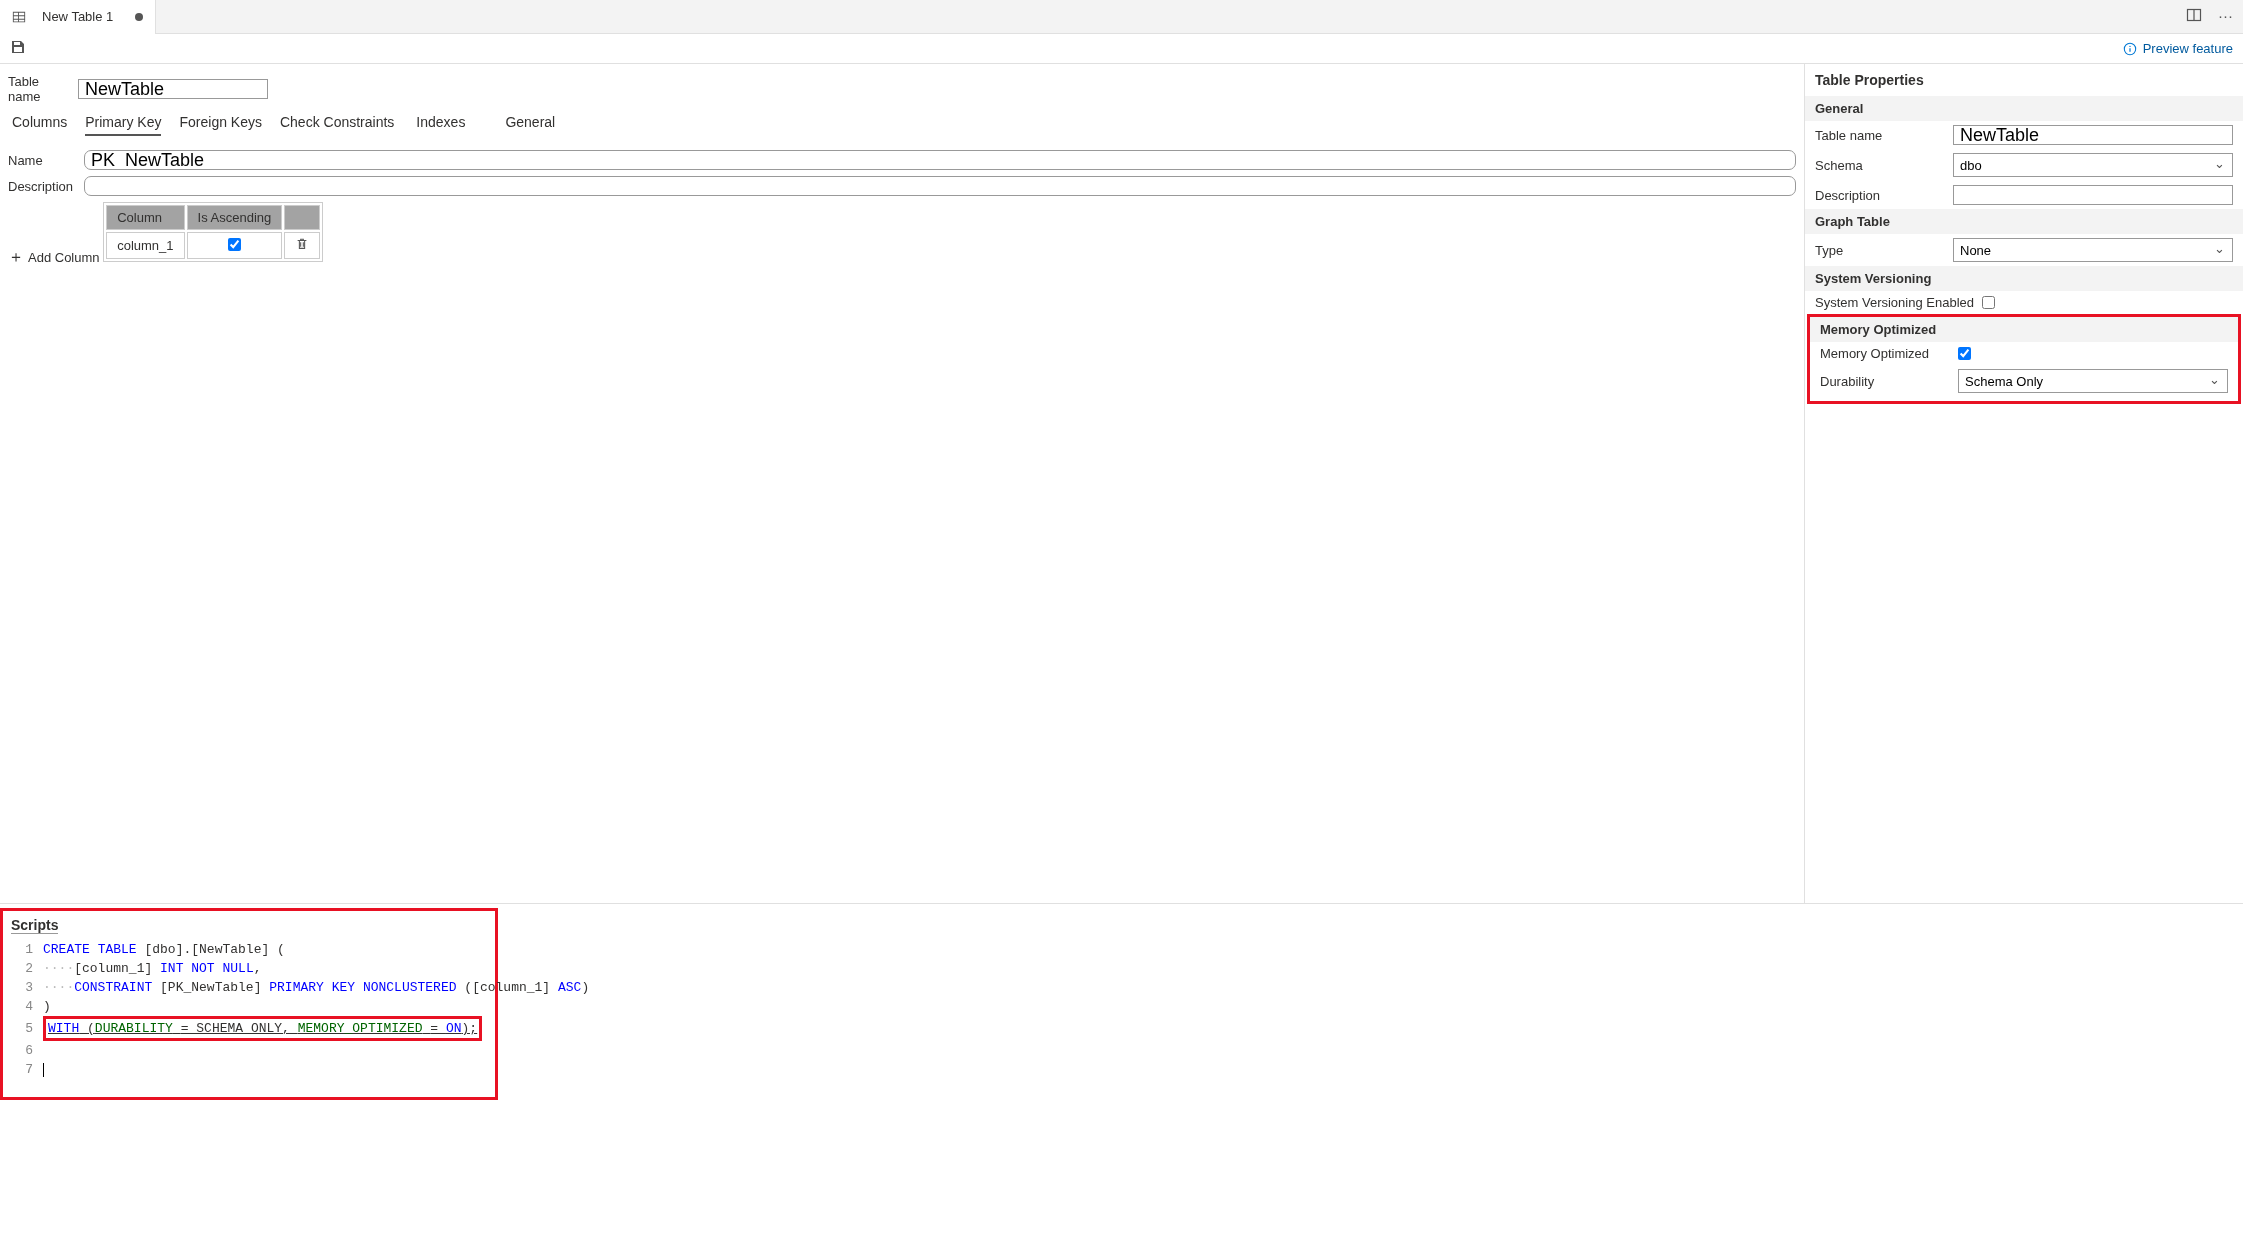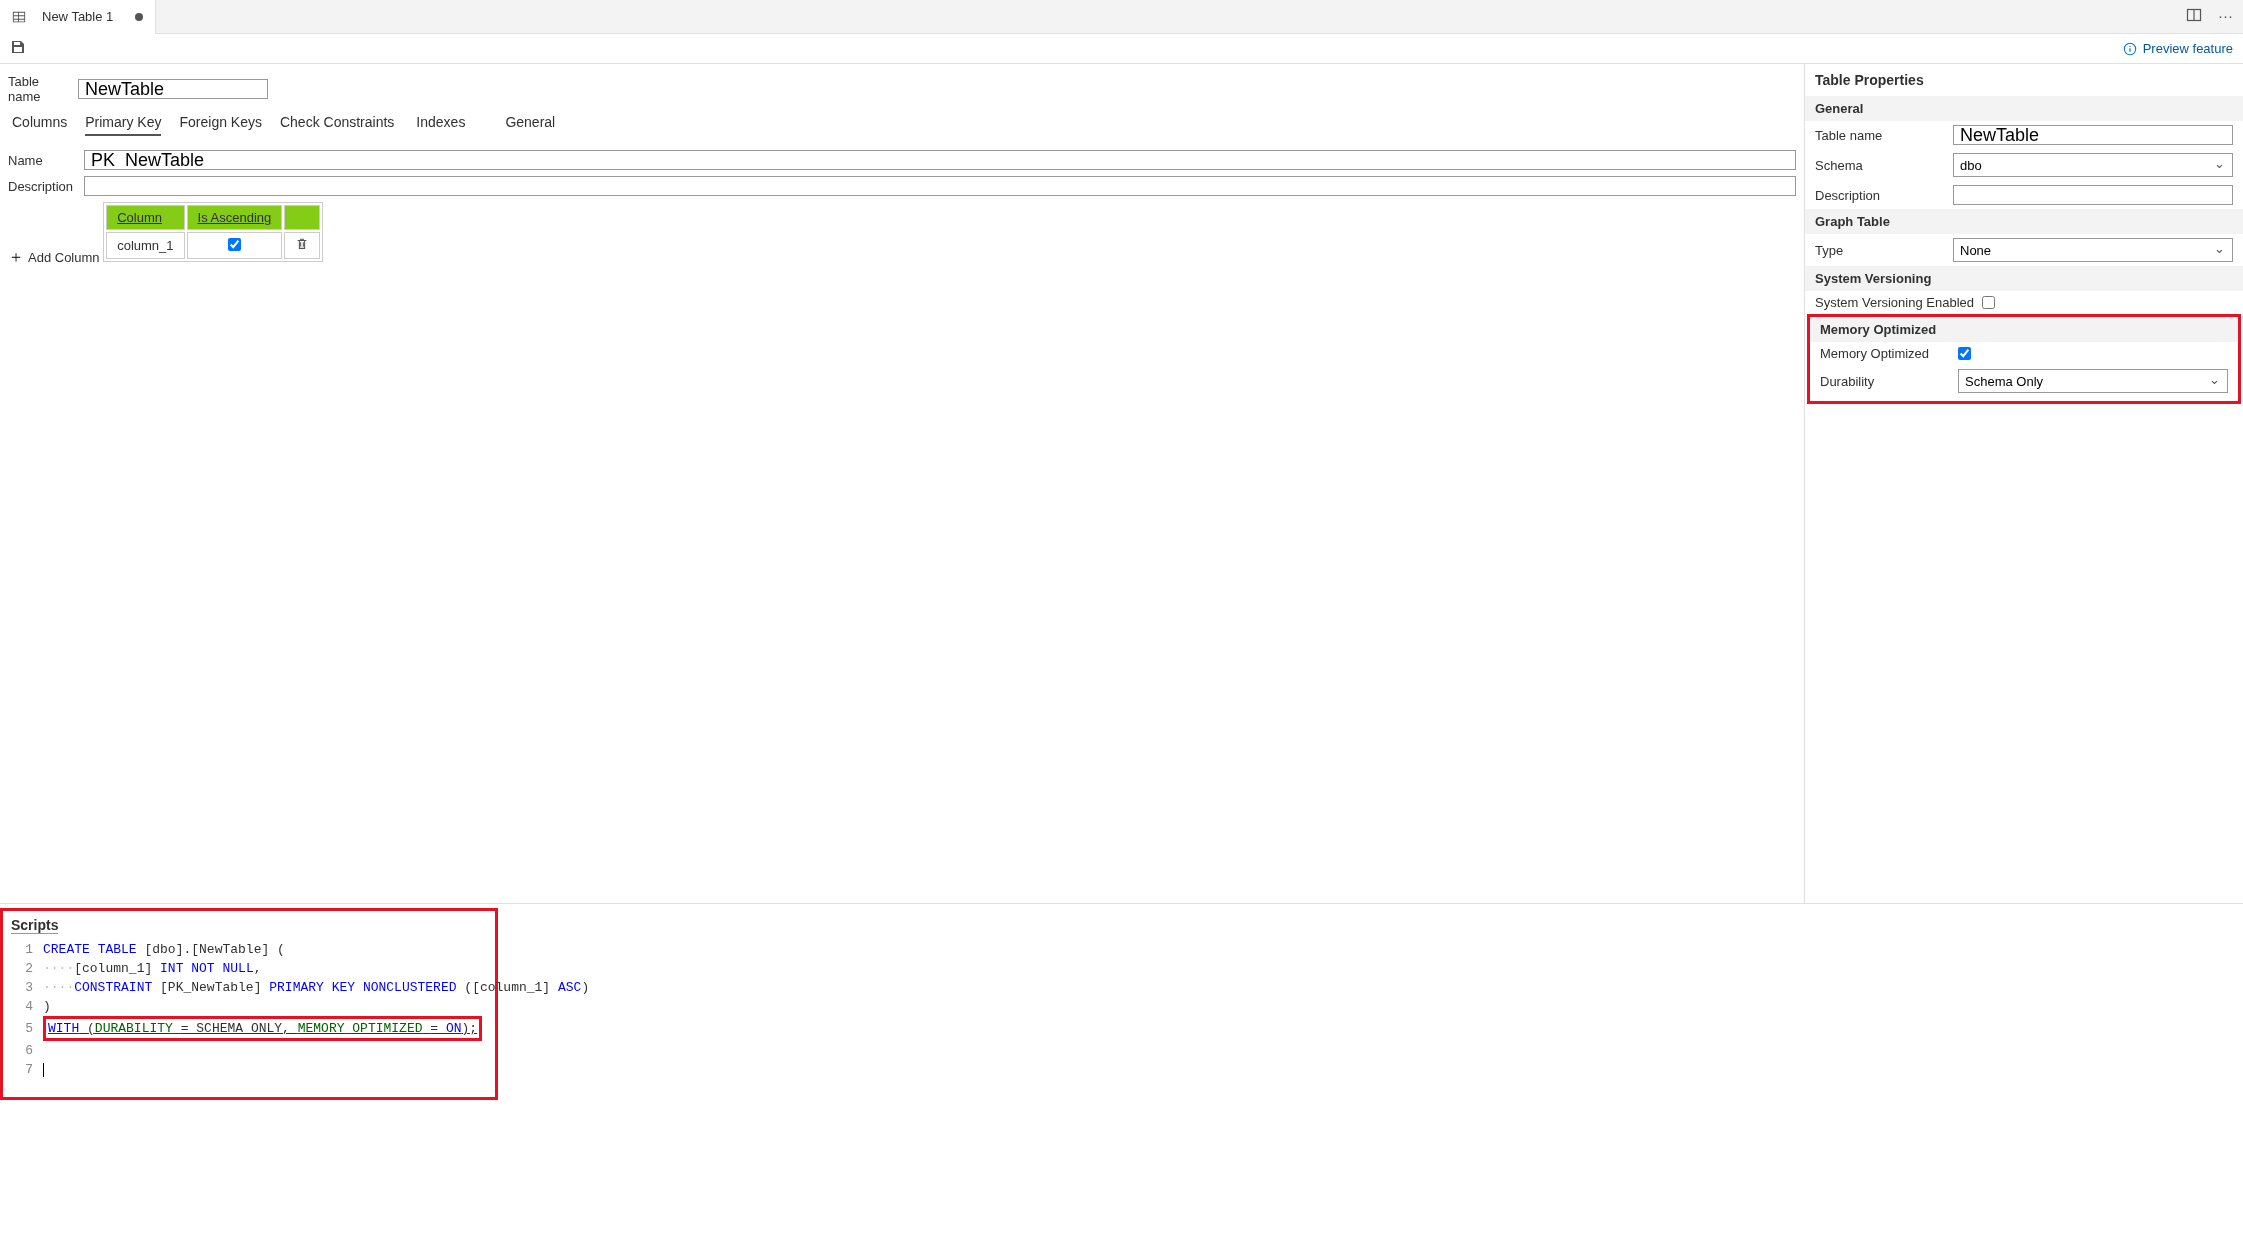--- a/index.html
+++ b/index.html
@@ -25,41 +25,41 @@
   .main { display: flex; height: calc(840px); border-bottom: 1px solid #e0e0e0; }
   .left-pane { flex: 1; padding: 10px 8px 0 8px; overflow: auto; border-right: 1px solid #e0e0e0; }
   .right-pane { width: 438px; overflow: auto; }
 
   
   .form-row { display: flex; align-items: center; margin-bottom: 8px; gap: 8px; }
   .form-label { font-size: 13px; color: #323130; width: 62px; }
   .form-label.wide { width: 62px; }
   .text-input { border: 1px solid #999; height: 20px; padding: 2px 6px; font-size: 18px; }
   .text-input.small { width: 190px; }
-  .text-input.full { flex: 1; }
+  .text-input.full { flex: 1; border-radius: 7px; }
   .select { border: 1px solid #999; height: 24px; padding: 2px 6px; font-size: 13px; background:#fff; appearance:none; flex:1; position:relative; }
   .select-wrap { position:relative; flex:1; display:flex; }
   .select-wrap::after { content:"⌄"; position:absolute; right:8px; top:3px; pointer-events:none; color:#555; font-size:13px; }
   
   
   .sub-tabs { display: flex; gap: 18px; margin: 10px 0 14px 4px; }
   .sub-tab { font-size: 14px; color: #323130; cursor: pointer; padding-bottom: 4px; }
   .sub-tab.active { border-bottom: 2px solid #555; }
 
   
   .pk-form .form-row { margin-bottom: 6px; }
   .pk-form .form-label { width: 68px; }
   .checkbox-row { display:flex; align-items:center; gap:6px; margin: 6px 0; }
   .add-col { display:inline-flex; align-items:center; gap:4px; margin: 8px 0; cursor:pointer; color:#323130; }
   .plus-icon { font-size: 16px; line-height: 1; }
 
   
   .col-grid { border: 1px solid #ccc; display:inline-block; }
   .col-grid th, .col-grid td { border: 1px solid #ccc; padding: 4px 10px; font-size: 13px; text-align:left; }
-  .col-grid th { background:#84cc16; font-weight:normal;text-decoration:underline; }
+  .col-grid th { background:#a3a3a3; font-weight:normal; }
   .col-grid .center { text-align:center; }
   .trash-icon { width:14px; height:14px; stroke:#555; fill:none; cursor:pointer; }
 
   
   .prop-title { font-weight: 600; padding: 8px 10px; font-size: 14px; }
   .prop-section-hdr { background: #f3f3f3; font-weight:600; padding: 5px 10px; font-size:13px; }
   .prop-row { display:flex; align-items:center; padding: 4px 10px; gap:8px; }
   .prop-row .plabel { width: 130px; font-size:13px; color:#323130; }
   .prop-row .text-input, .prop-row .select-wrap { flex:1; }
   .highlight-box { border: 3px solid #e81123; margin: 0 2px; }

